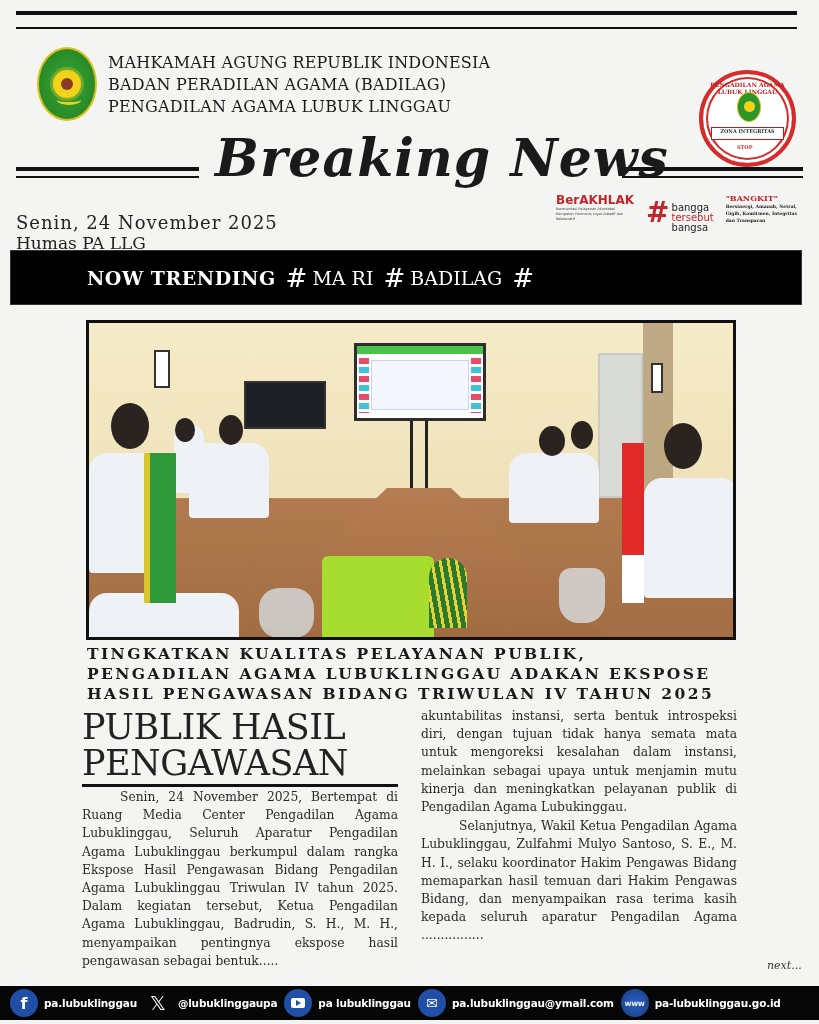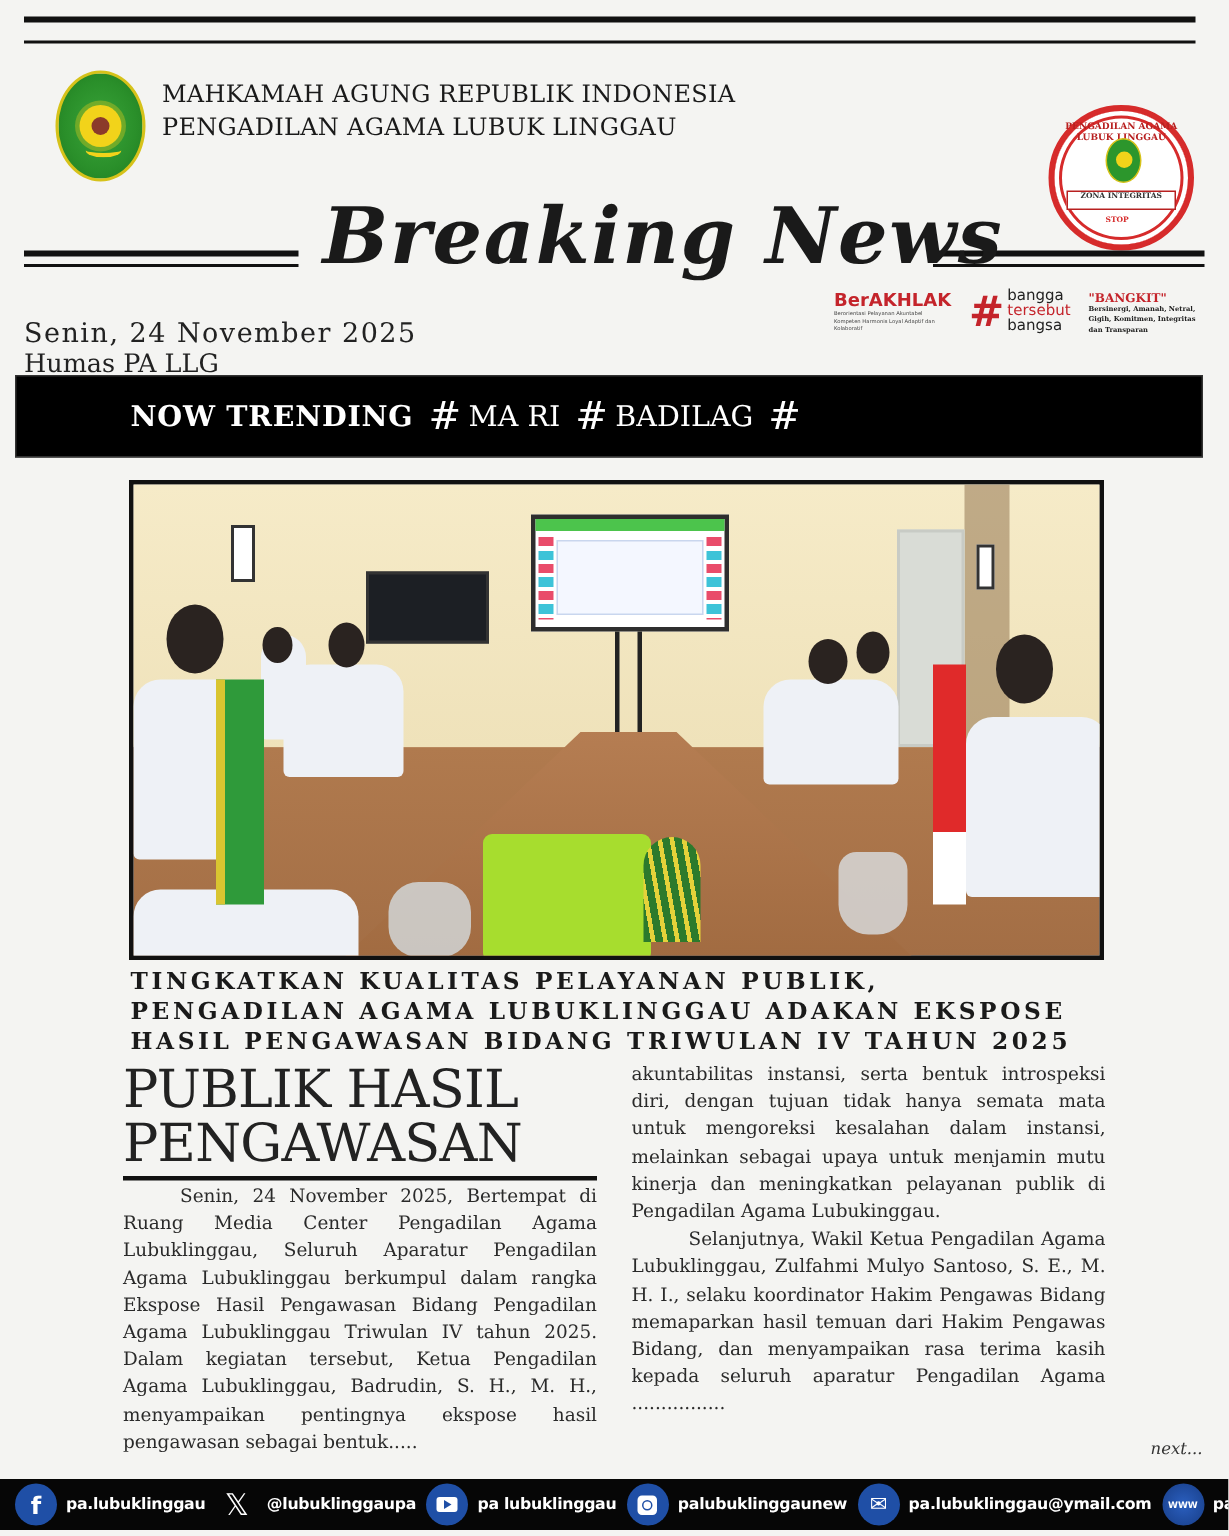--- a/index.html
+++ b/index.html
@@ -37,21 +37,21 @@
     font-size: 52px; font-weight: bold; font-style: italic; color: #1a1a1a; letter-spacing: 1px; line-height: 60px; }
 
   .humas { position: absolute; left: 16px; top: 188px; font-family: "DejaVu Serif", serif; font-size: 17px; color: #222; line-height: 22px; margin-top: 44px; }
   .date-line { position: absolute; left: 16px; top: 212px; font-family: "DejaVu Serif", serif; font-size: 18px; color: #222; letter-spacing: 1px; }
 
   .badges { position: absolute; left: 556px; top: 193px; height: 36px; display: flex; gap: 12px; align-items: flex-start; }
   .badge-akhlak .b-title { font-family: "DejaVu Sans", sans-serif; font-weight: bold; font-size: 12px; color: #c4242b; }
   .badge-akhlak .b-sub { font-family: "DejaVu Sans", sans-serif; font-size: 3.5px; color: #444; width: 72px; line-height: 5px; }
   .badge-bangga { display: flex; align-items: center; gap: 2px; }
   .badge-bangga .hash { font-family: "DejaVu Sans", sans-serif; font-weight: bold; font-size: 28px; color: #c4242b; line-height: 28px; }
-  .badge-bangga .words { font-family: "DejaVu Sans", sans-serif; font-size: 10px; line-height: 10px; color: #222; }
+  .badge-bangga .words { font-family: "DejaVu Sans", sans-serif; font-size: 10px; line-height: 10px; color: #222; margin-top: 10px; }
   .badge-bangga .words .red { color: #c4242b; }
   .badge-bangkit .b-title { font-family: "DejaVu Serif", serif; font-weight: bold; font-size: 8px; color: #c4242b; }
   .badge-bangkit .b-sub { font-family: "DejaVu Serif", serif; font-size: 4.5px; font-weight: bold; color: #222; width: 82px; line-height: 7px; }
 
   
   .trending { position: absolute; left: 10px; top: 250px; width: 792px; height: 55px; background: #000;
     display: flex; align-items: center; padding-left: 76px; gap: 10px; color: #fff; border: 1px solid #333; }
   .trending .label { font-family: "DejaVu Serif", serif; font-weight: bold; font-size: 19px; letter-spacing: 0.5px; }
   .trending .tag { font-family: "DejaVu Serif", serif; font-size: 19px; display: flex; align-items: center; gap: 2px; }
   .trending .tag .hash { font-size: 26px; font-weight: 300; margin-right: 3px; }
@@ -126,20 +126,21 @@
 
 <div class="logo-left">
   <div class="sun">
       <i></i>
     </div>
   <div class="crescent"></div>
 </div>
 
 <div class="org-lines">
   <div>MAHKAMAH AGUNG REPUBLIK INDONESIA</div>
+  <div>BADAN PERADILAN AGAMA (BADILAG)</div>
   <div>PENGADILAN AGAMA LUBUK LINGGAU</div>
 </div>
 
 <div class="logo-right">
   <div class="ring-text">PENGADILAN AGAMA LUBUK LINGGAU</div>
   <div class="inner">
       <i></i>
     </div>
   <div class="banner">ZONA INTEGRITAS</div>
   <div class="stop">STOP</div>
@@ -258,26 +259,20 @@
     <span class="ico x">𝕏</span>
     <span class="txt">@lubuklinggaupa</span>
   </div>
   <div class="item">
     <span class="ico yt">
         <span></span>
       </span>
     <span class="txt">pa lubuklinggau</span>
   </div>
   <div class="item">
-    <span class="ico ig">
-        <span></span>
-      </span>
-    <span class="txt">palubuklinggaunew</span>
-  </div>
-  <div class="item">
     <span class="ico mail">✉</span>
     <span class="txt">pa.lubuklinggau@ymail.com</span>
   </div>
   <div class="item">
     <span class="ico www">WWW</span>
     <span class="txt">pa-lubuklinggau.go.id</span>
   </div>
 </div>
 
 </body></html>

